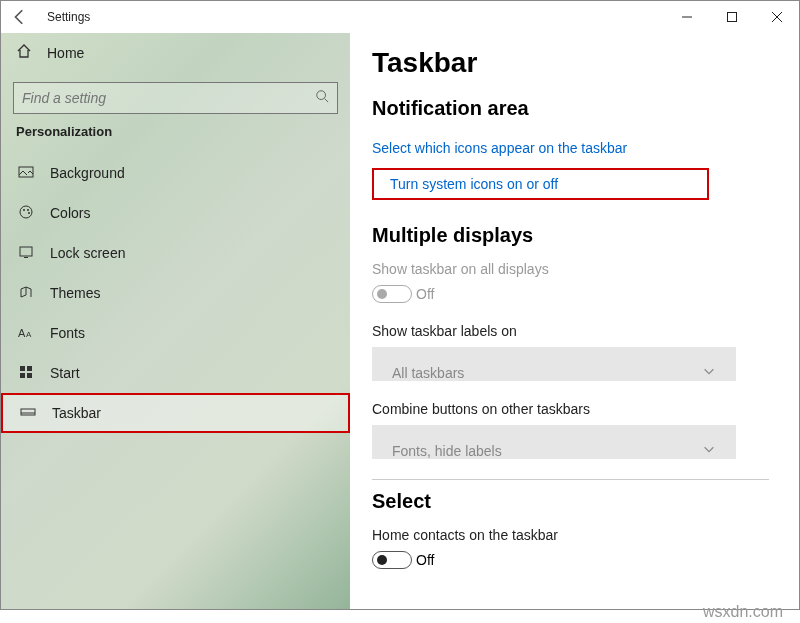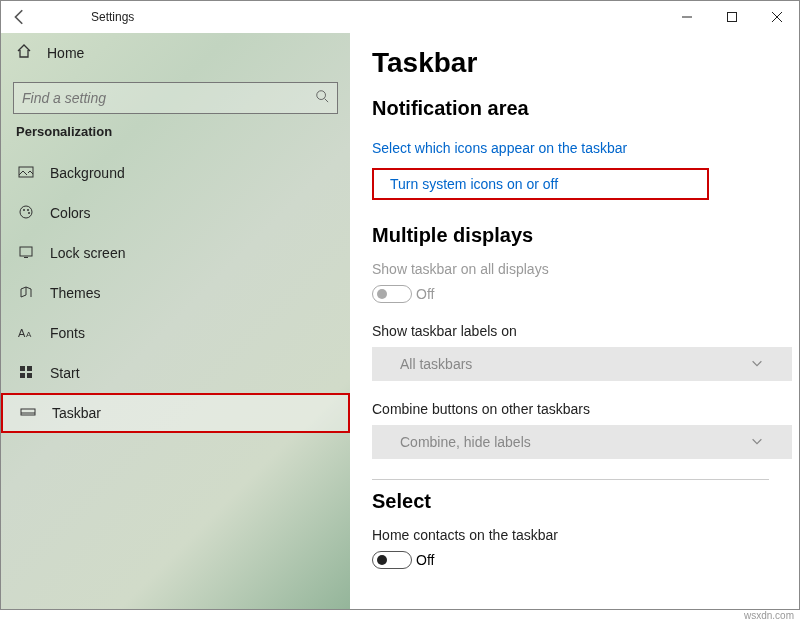--- a/index.html
+++ b/index.html
@@ -3,21 +3,21 @@
 <meta charset="utf-8">
 <style>
 * { box-sizing: border-box; margin: 0; padding: 0; font-family: "Segoe UI", Arial, sans-serif; }
 body { width: 800px; height: 623px; overflow: hidden; background: #fff; position: relative; }
 
 .window { width: 800px; height: 610px; border: 1px solid #888; display: flex; flex-direction: column; background:#fff; }
 
 .titlebar { height: 32px; display: flex; align-items: center; }
 .titlebar .left { display:flex; align-items:center; gap:18px; padding-left:10px; }
 .titlebar .back { width:18px; height:18px; }
-.titlebar .title { font-size:12px; color:#222;margin-left:44px; }
+.titlebar .title { font-size:12px; color:#222; }
 .titlebar .controls { margin-left:auto; display:flex; }
 .titlebar .ctrl { width:45px; height:32px; display:flex; align-items:center; justify-content:center; }
 
 .body { flex:1; display:flex; overflow:hidden; }
 
 
 .sidebar { width:349px; background: linear-gradient(135deg, #d0dec8 0%, #c2d4c0 25%, #cfd9cc 50%, #d1dbc9 75%, #94b59a 100%); padding: 0 0 10px 0; overflow:hidden; }
 .home { display:flex; align-items:center; gap:15px; padding:10px 15px; font-size:14px; color:#222; }
 .searchbox { margin:10px 12px 10px 12px; height:32px; border:1px solid #777; background:rgba(255,255,255,0.25); display:flex; align-items:center; padding:0 8px; }
 .searchbox input { flex:1; border:none; outline:none; background:transparent; font-size:14px; font-style:italic; color:#555; }
@@ -35,25 +35,25 @@
 .setting { margin:10px 0 20px 0; }
 .setting .label { font-size:14px; color:#222; margin-bottom:8px; }
 .setting.disabled .label { color:#9a9a9a; }
 .toggle { display:flex; align-items:center; gap:4px; }
 .switch { width:40px; height:18px; border:1px solid #555; border-radius:10px; position:relative; }
 .switch .knob { width:10px; height:10px; border-radius:50%; background:#222; position:absolute; top:3px; left:4px; }
 .switch.disabled { border-color:#aaa; }
 .switch.disabled .knob { background:#aaa; }
 .toggle .state { font-size:14px; }
 .toggle .state.disabled { color:#9a9a9a; }
-.select { width:420px; height:34px; background:#e6e6e6; border:none; display:flex; align-items:center; padding:0 28px; color:#888; font-size:14px; justify-content:space-between; }
+.select { width:364px; height:34px; background:#e6e6e6; border:none; display:flex; align-items:flex-end; padding:0 20px; color:#888; font-size:14px; justify-content:space-between; }
 .select svg { width:14px; height:14px; }
 hr.sep { border:none; border-top:1px solid #ccc; margin:10px 0 8px 0; }
 
-.watermark { position:absolute; bottom:2px; right:6px; font-size:10px; color:#999; }
+.watermark { position:absolute; bottom:2px; right:17px; font-size:16px; color:#999; }
 </style>
 </head>
 <body>
 
 <div class="window">
 
   <div class="titlebar">
     <div class="left">
       <span class="back">
         <svg viewBox="0 0 16 16">
@@ -180,21 +180,21 @@
           <span>All taskbars</span>
           <span><svg viewBox="0 0 16 16">
                 <path d="M3 6 L8 11 L13 6" stroke="#888" fill="none" stroke-width="1.3"></path>
               </svg></span>
         </div>
       </div>
 
       <div class="setting">
         <div class="label">Combine buttons on other taskbars</div>
         <div class="select">
-          <span>Combine, hide labels</span>
+          <span>Fonts, hide labels</span>
           <span><svg viewBox="0 0 16 16">
                 <path d="M3 6 L8 11 L13 6" stroke="#888" fill="none" stroke-width="1.3"></path>
               </svg></span>
         </div>
       </div>
 
       <hr class="sep">
 
       <div class="h2">Select</div>
       <div class="setting">

